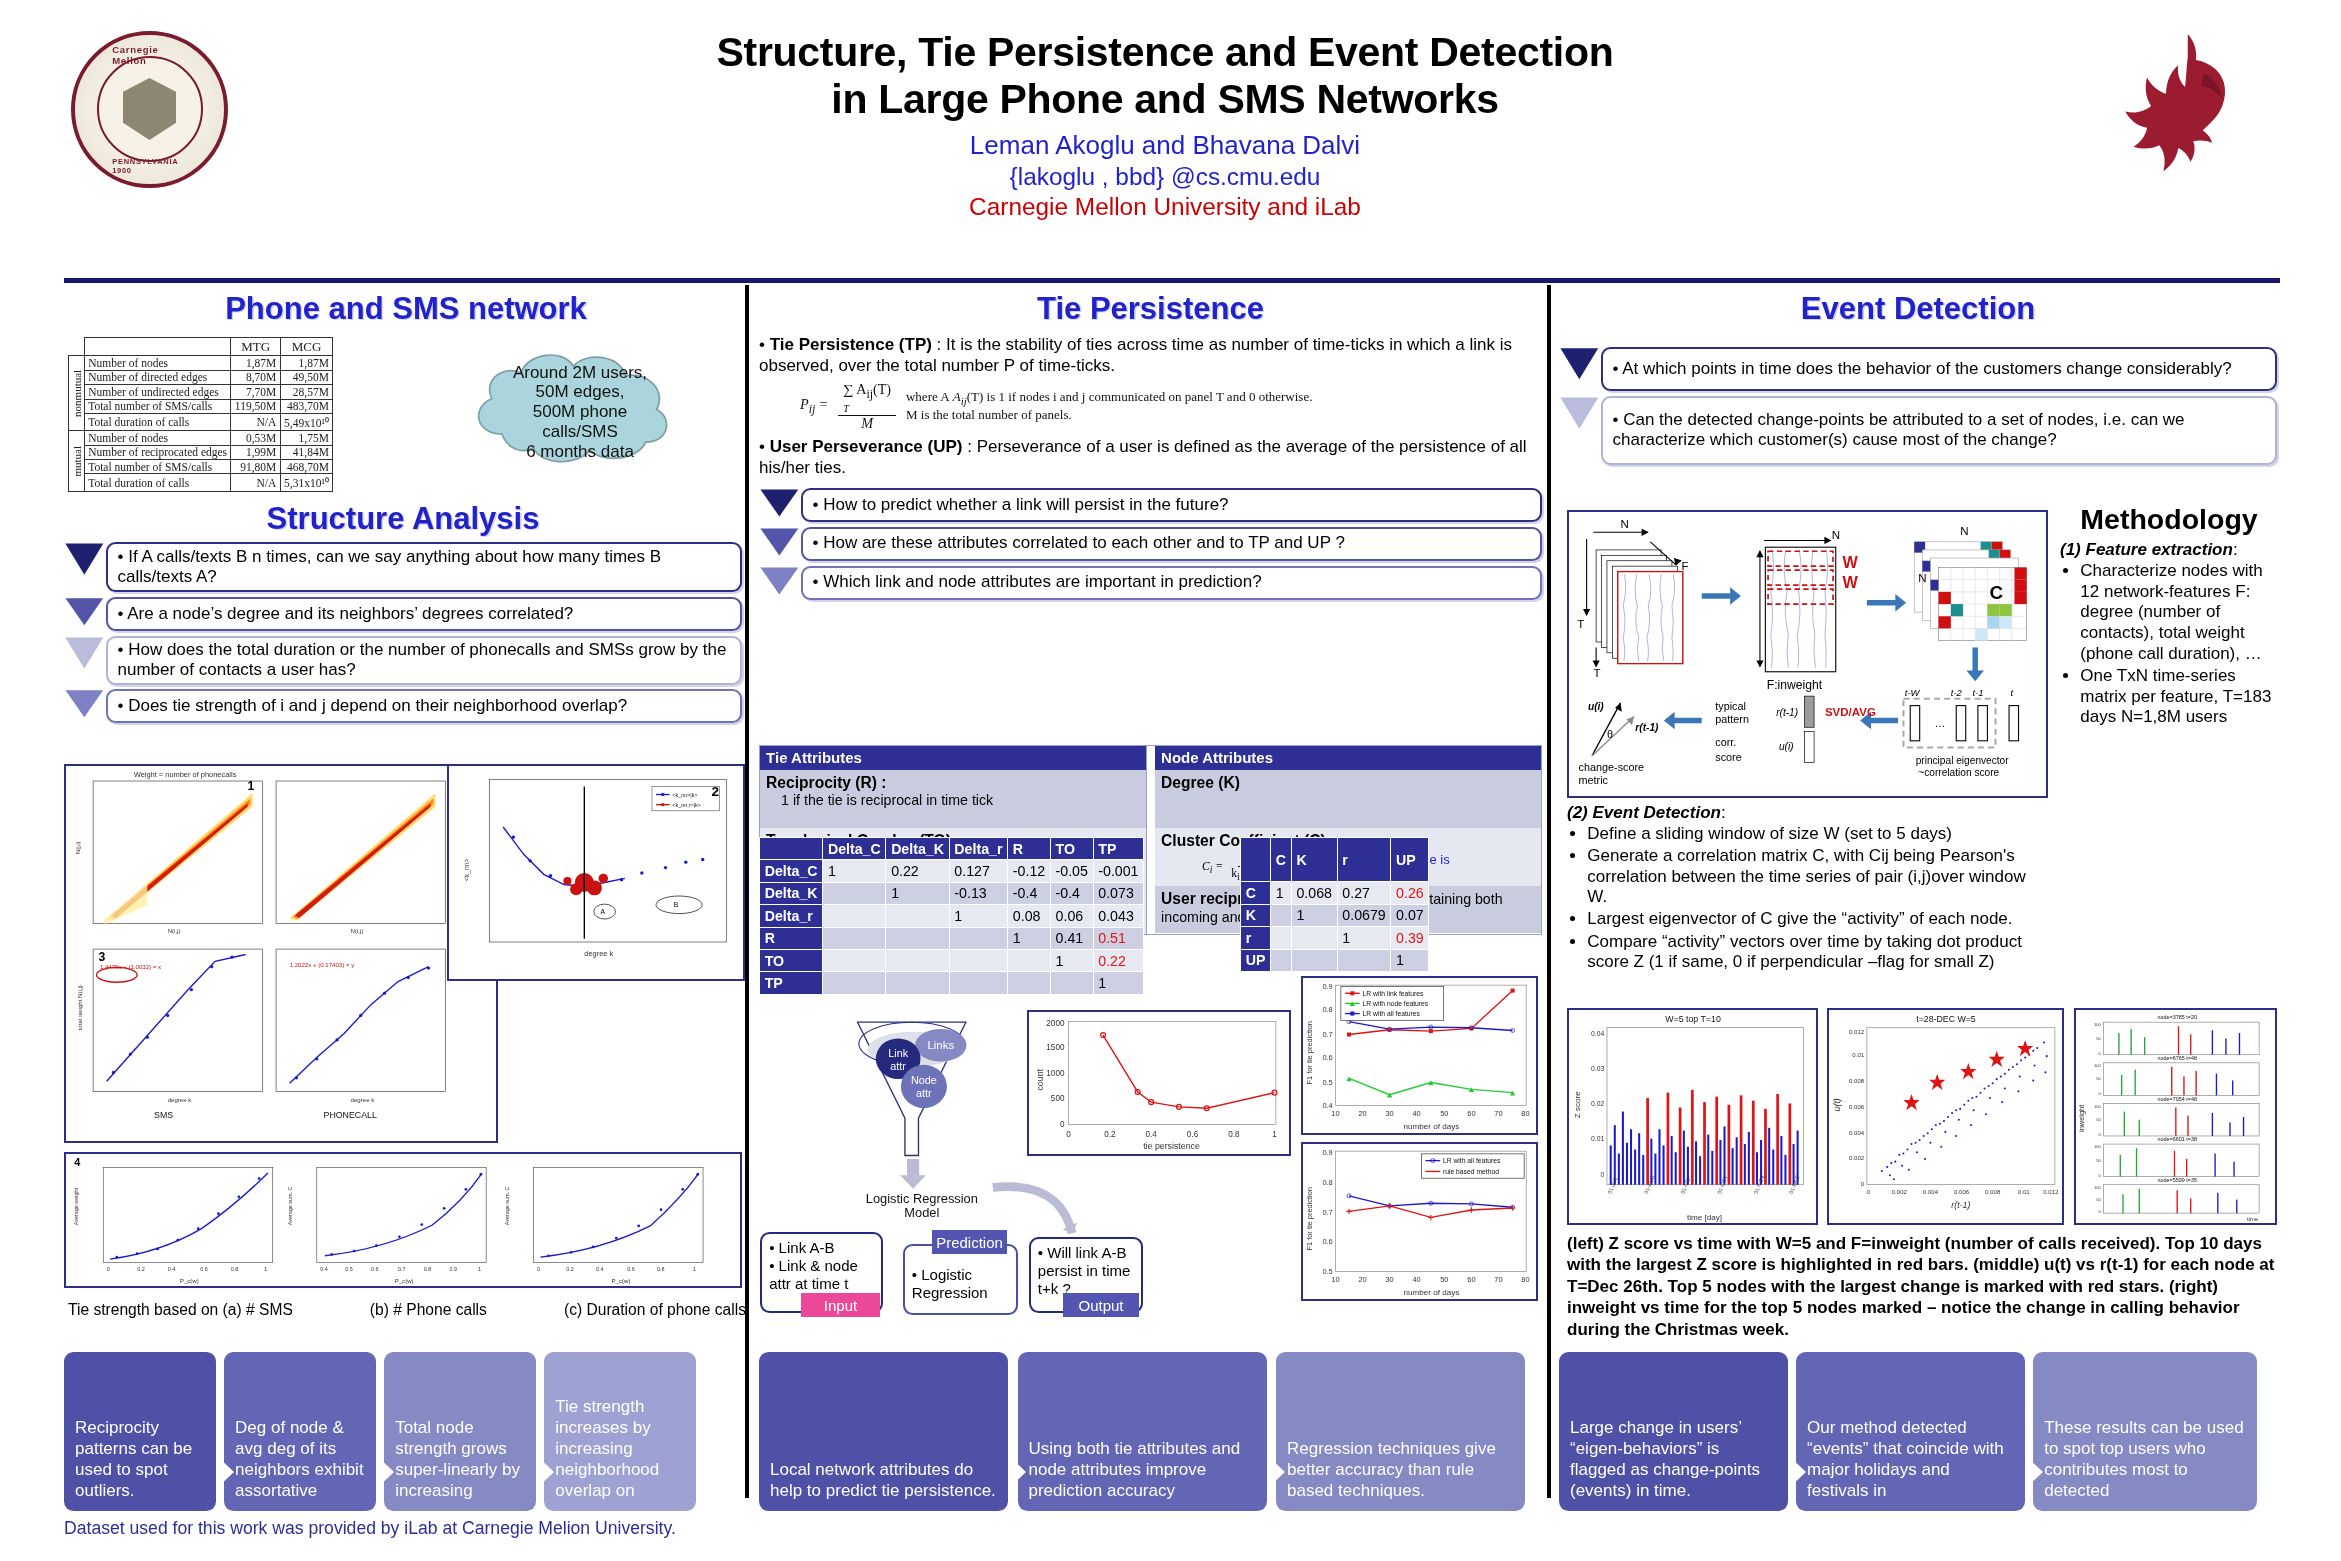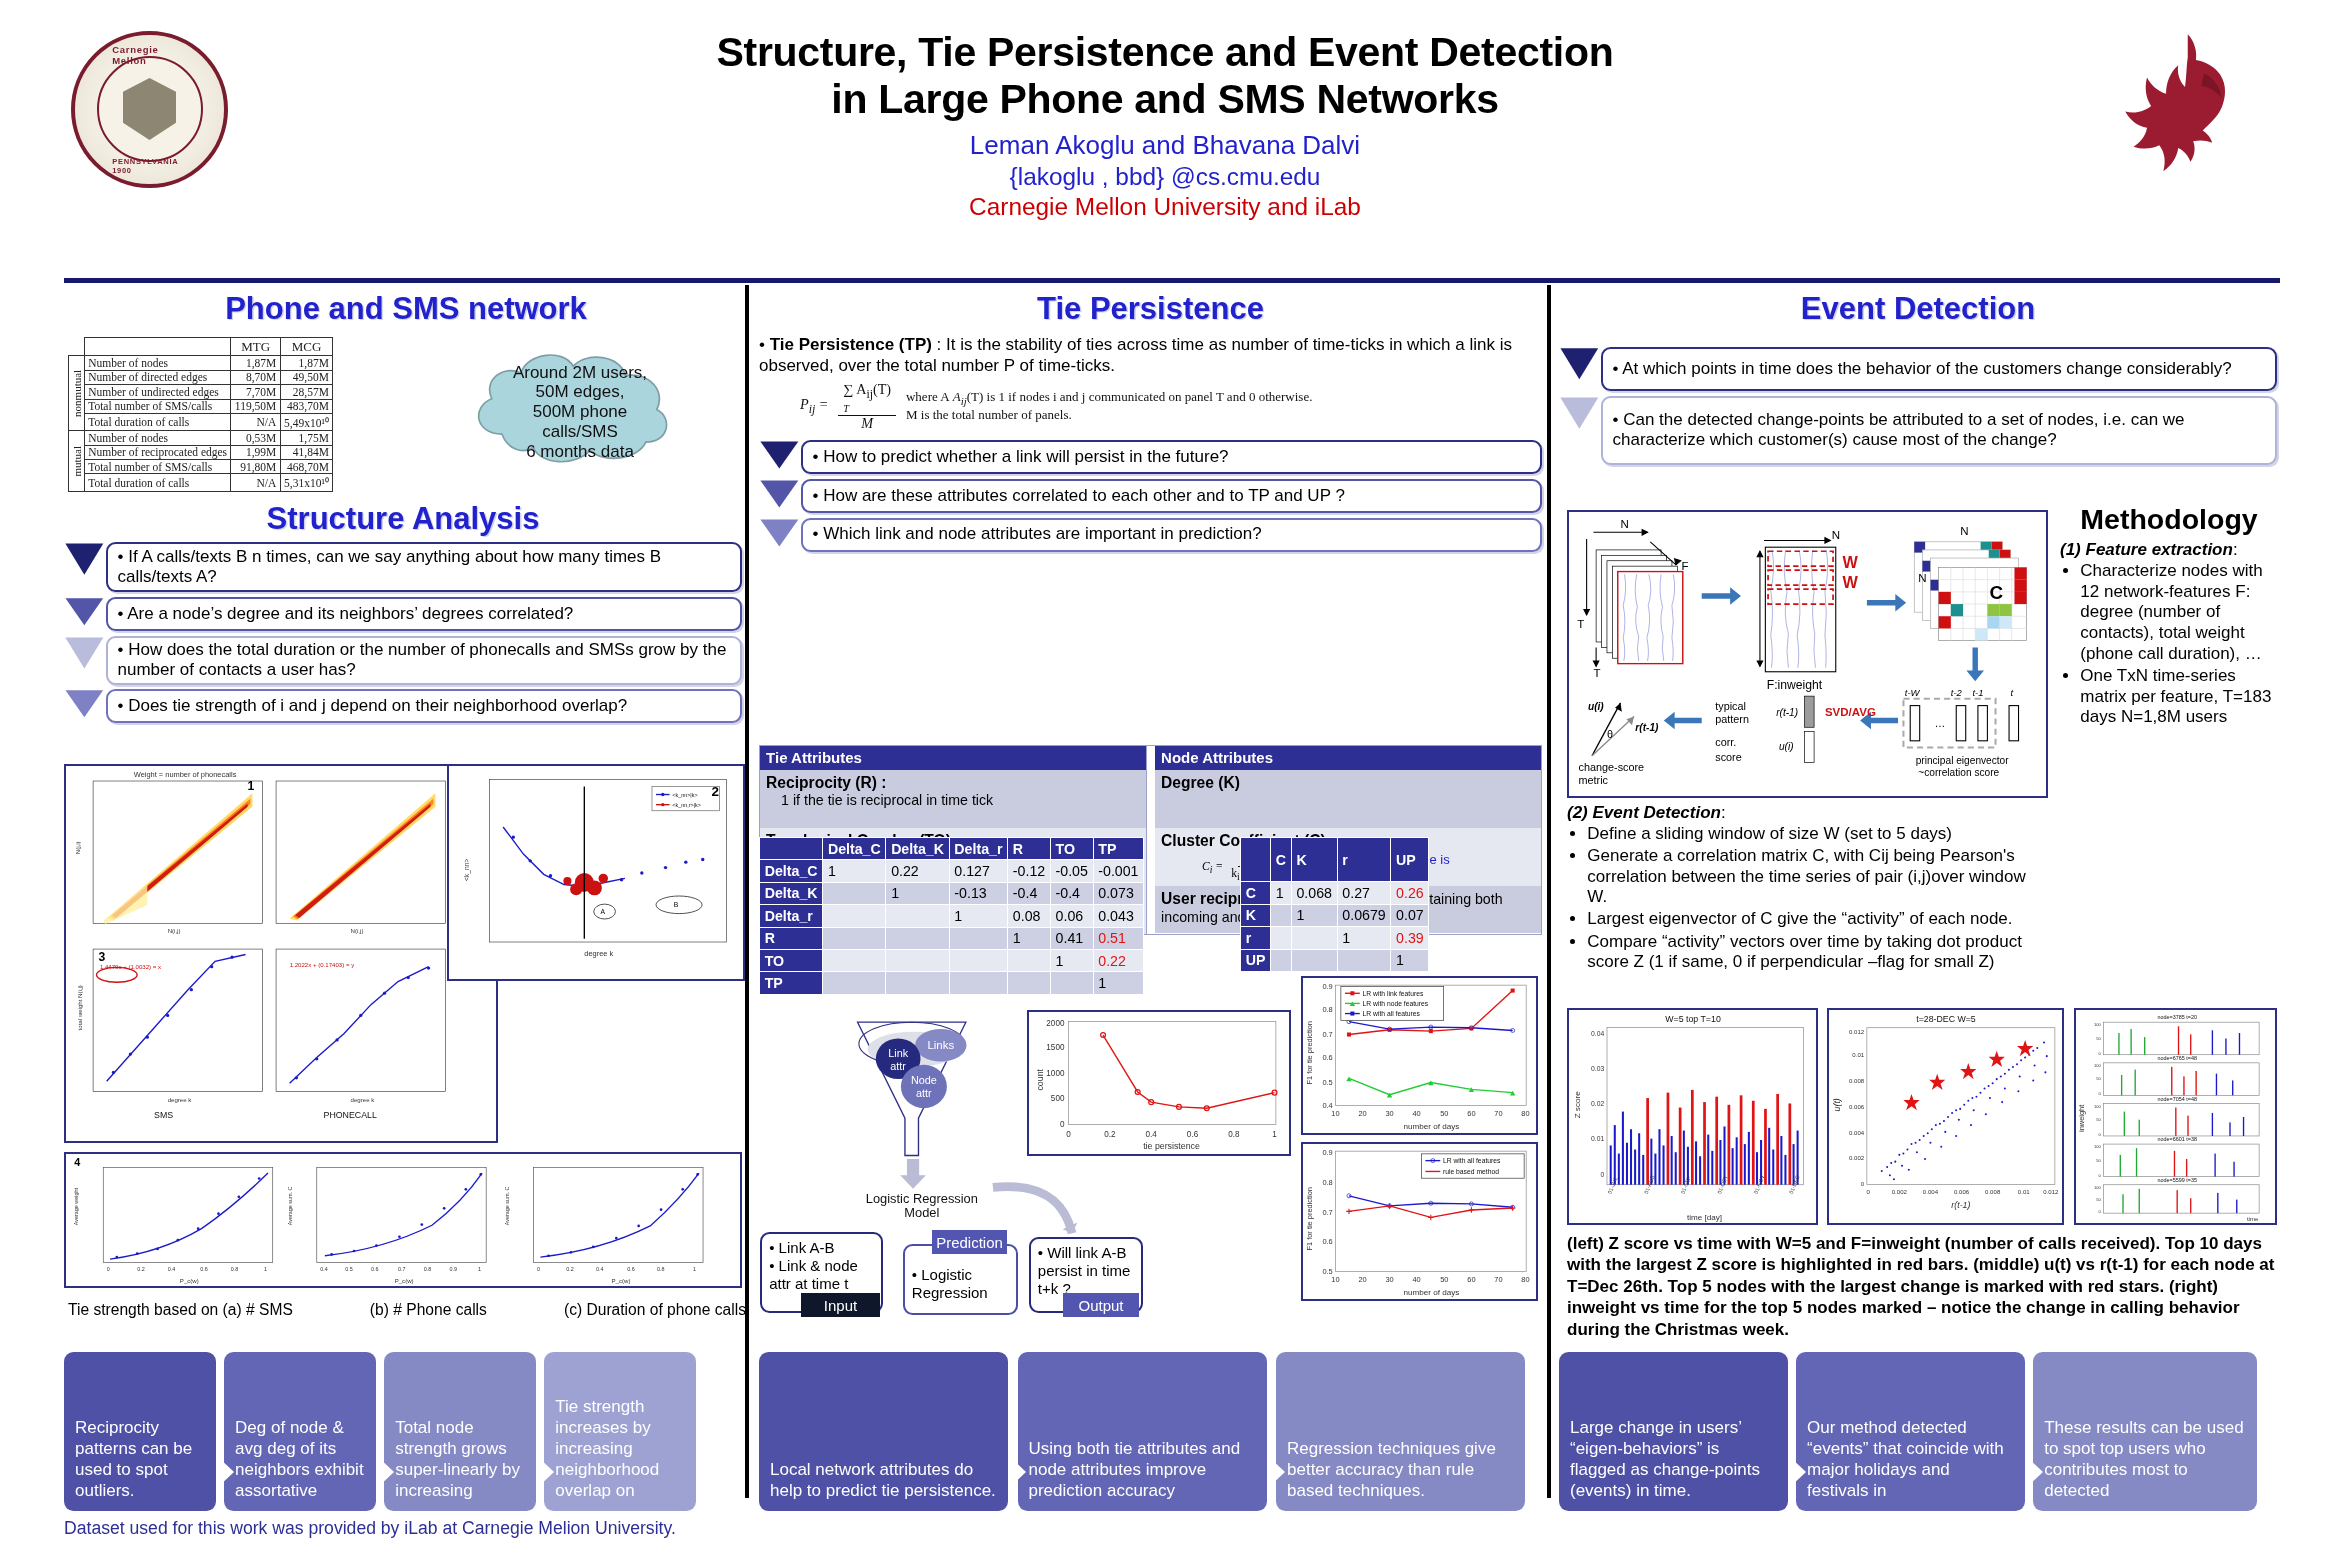--- a/index.html
+++ b/index.html
@@ -494,20 +494,23 @@
       <span class="frac">
         <span class="top"><span>∑ A</span><sub>ij</sub><span>(T)</span><br><span style="font-size:10.2px;" class="it">T</span></span>
         <span class="bot it">M</span>
       </span>
       <span style="font-size:13px;">
         <span>where A</span><span class="it"> A<sub>ij</sub></span><span>(T) is 1 if nodes i and j communicated on panel T and 0 otherwise.</span><br>
         <span>M is the total number of panels.</span>
       </span>
     </div>
 
+    <div class="tp-text">
+      • <b>User Perseverance (UP)</b><span> : Perseverance of a user is defined as the average of the persistence of all his/her ties.</span>
+    </div>
 
     <div class="chev-list" style="margin-top:9.5px">
       <div class="chev-row">
         <div class="chev">
             <svg width="42" height="38" viewBox="0 0 62 56">
               <path d="M2 2 h56 l-28 40 z" fill="#1e2070"></path>
             </svg>
           </div>
         <div class="bbox" style="height:34px">
             <span>• <span>How to predict whether a link will persist in the future?</span></span>
@@ -726,21 +729,21 @@
       <text x="240" y="285" font-size="19" fill="#111" text-anchor="middle">Logistic Regression</text>
       <text x="240" y="306" font-size="19" fill="#111" text-anchor="middle">Model</text>
       <path d="M345 262 C415 255 450 280 462 330" stroke="#b9bcd4" fill="none" stroke-width="13"></path>
       <path d="M462 330 l-14 -6 l22 -10 z" fill="#b9bcd4"></path>
     </svg>
     
     <div style="position:absolute;left:1.4px;top:222px;width:123px;height:81px;border:2px solid #262a7f;border-radius:9.5px;background:#fff;padding:5.4px 6.8px;box-sizing:border-box;font-size:15px;line-height:1.2;">
       <div>•&nbsp;<span>Link A-B</span></div>
       <div>•&nbsp;<span>Link &amp; node attr at time t</span></div>
     </div>
-    <div style="position:absolute;left:42px;top:283px;width:79px;height:24.4px;background:#0f172a;color:#fff;font-size:15px;display:flex;align-items:center;justify-content:center;">Input</div>
+    <div style="position:absolute;left:42px;top:283px;width:79px;height:24.4px;background:#ec4899;color:#fff;font-size:15px;display:flex;align-items:center;justify-content:center;">Input</div>
     
     <div style="position:absolute;left:144px;top:234px;width:115px;height:71px;border:2px solid #4b4fa6;border-radius:9.5px;background:#fff;padding:5.4px 6.8px;box-sizing:border-box;font-size:15px;line-height:1.2;">
       <div style="margin-top:15px">•&nbsp;<span>Logistic Regression</span></div>
     </div>
     <div style="position:absolute;left:173px;top:220px;width:75px;height:24.4px;background:#5356b0;color:#fff;font-size:15px;display:flex;align-items:center;justify-content:center;">Prediction</div>
     
     <div style="position:absolute;left:270px;top:227px;width:114px;height:76px;border:2px solid #262a7f;border-radius:9.5px;background:#fff;padding:5.4px 6.8px;box-sizing:border-box;font-size:15px;line-height:1.2;">
       <div>•&nbsp;<span>Will link A-B persist in time t+k ?</span></div>
     </div>
     <div style="position:absolute;left:304px;top:283px;width:76px;height:24.4px;background:#5356b0;color:#fff;font-size:15px;display:flex;align-items:center;justify-content:center;">Output</div>

